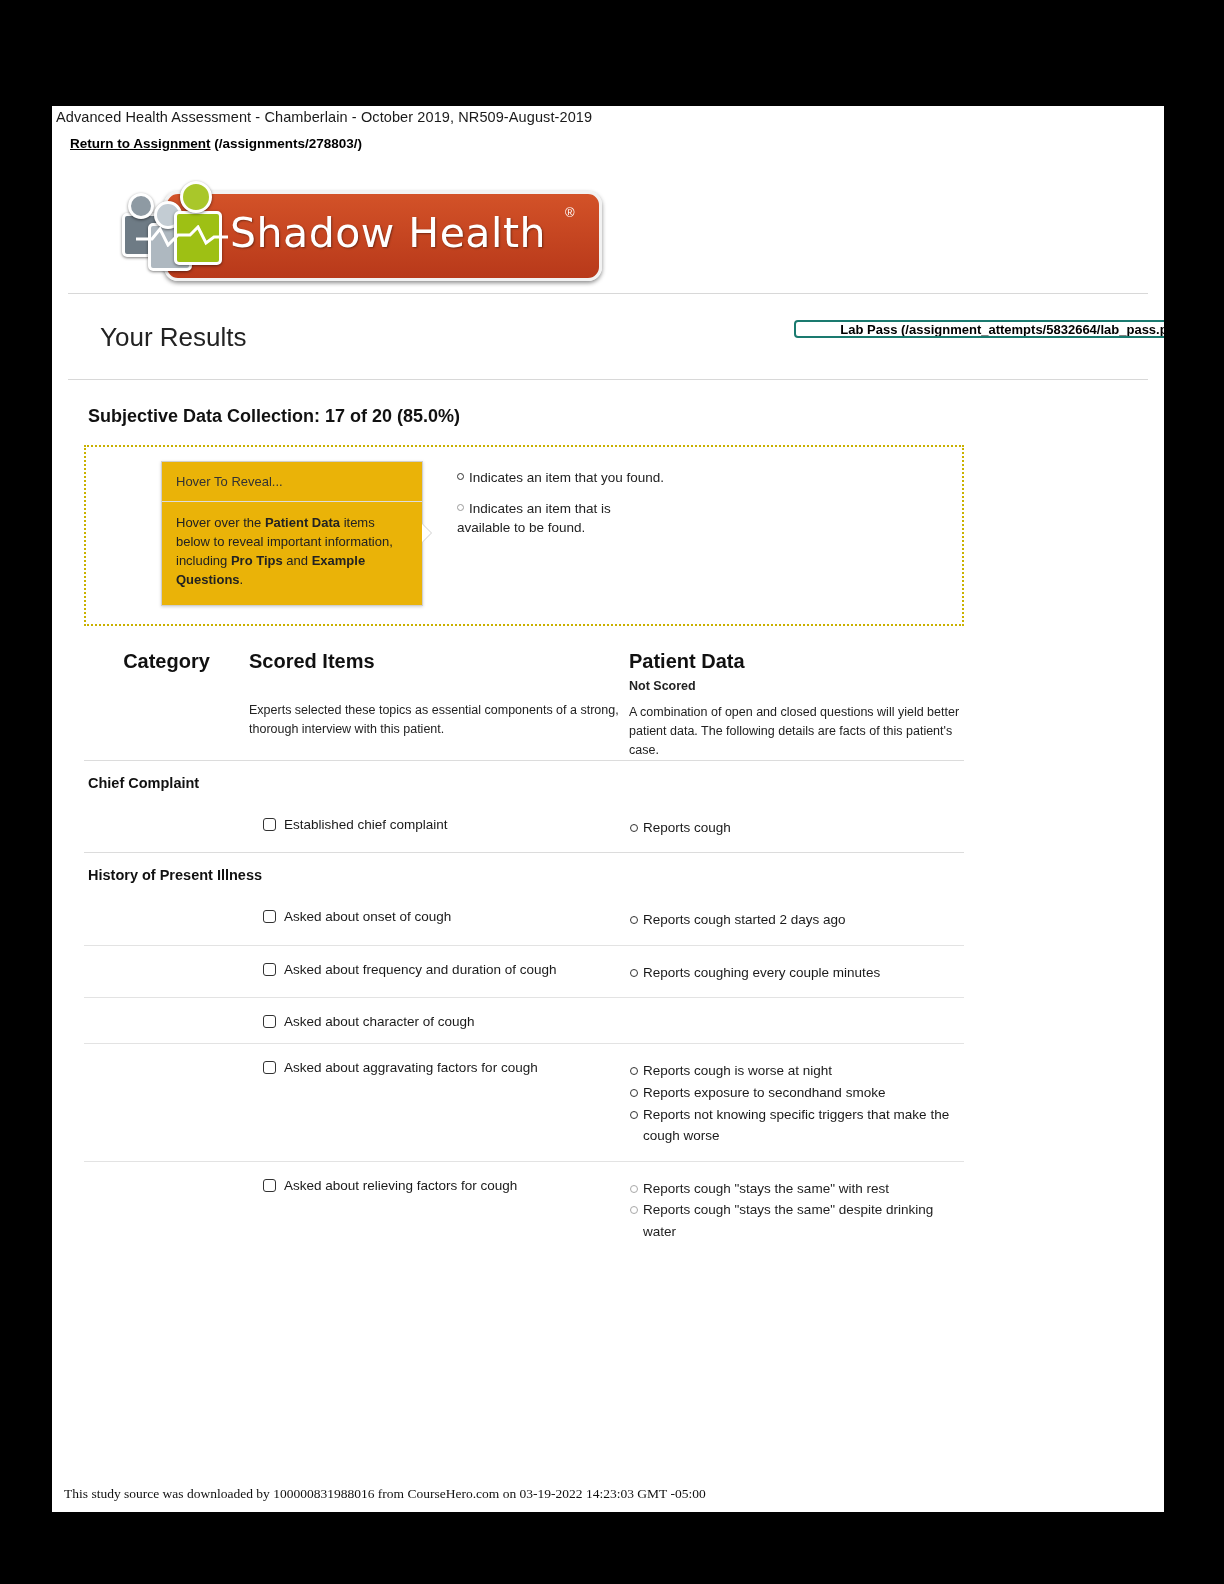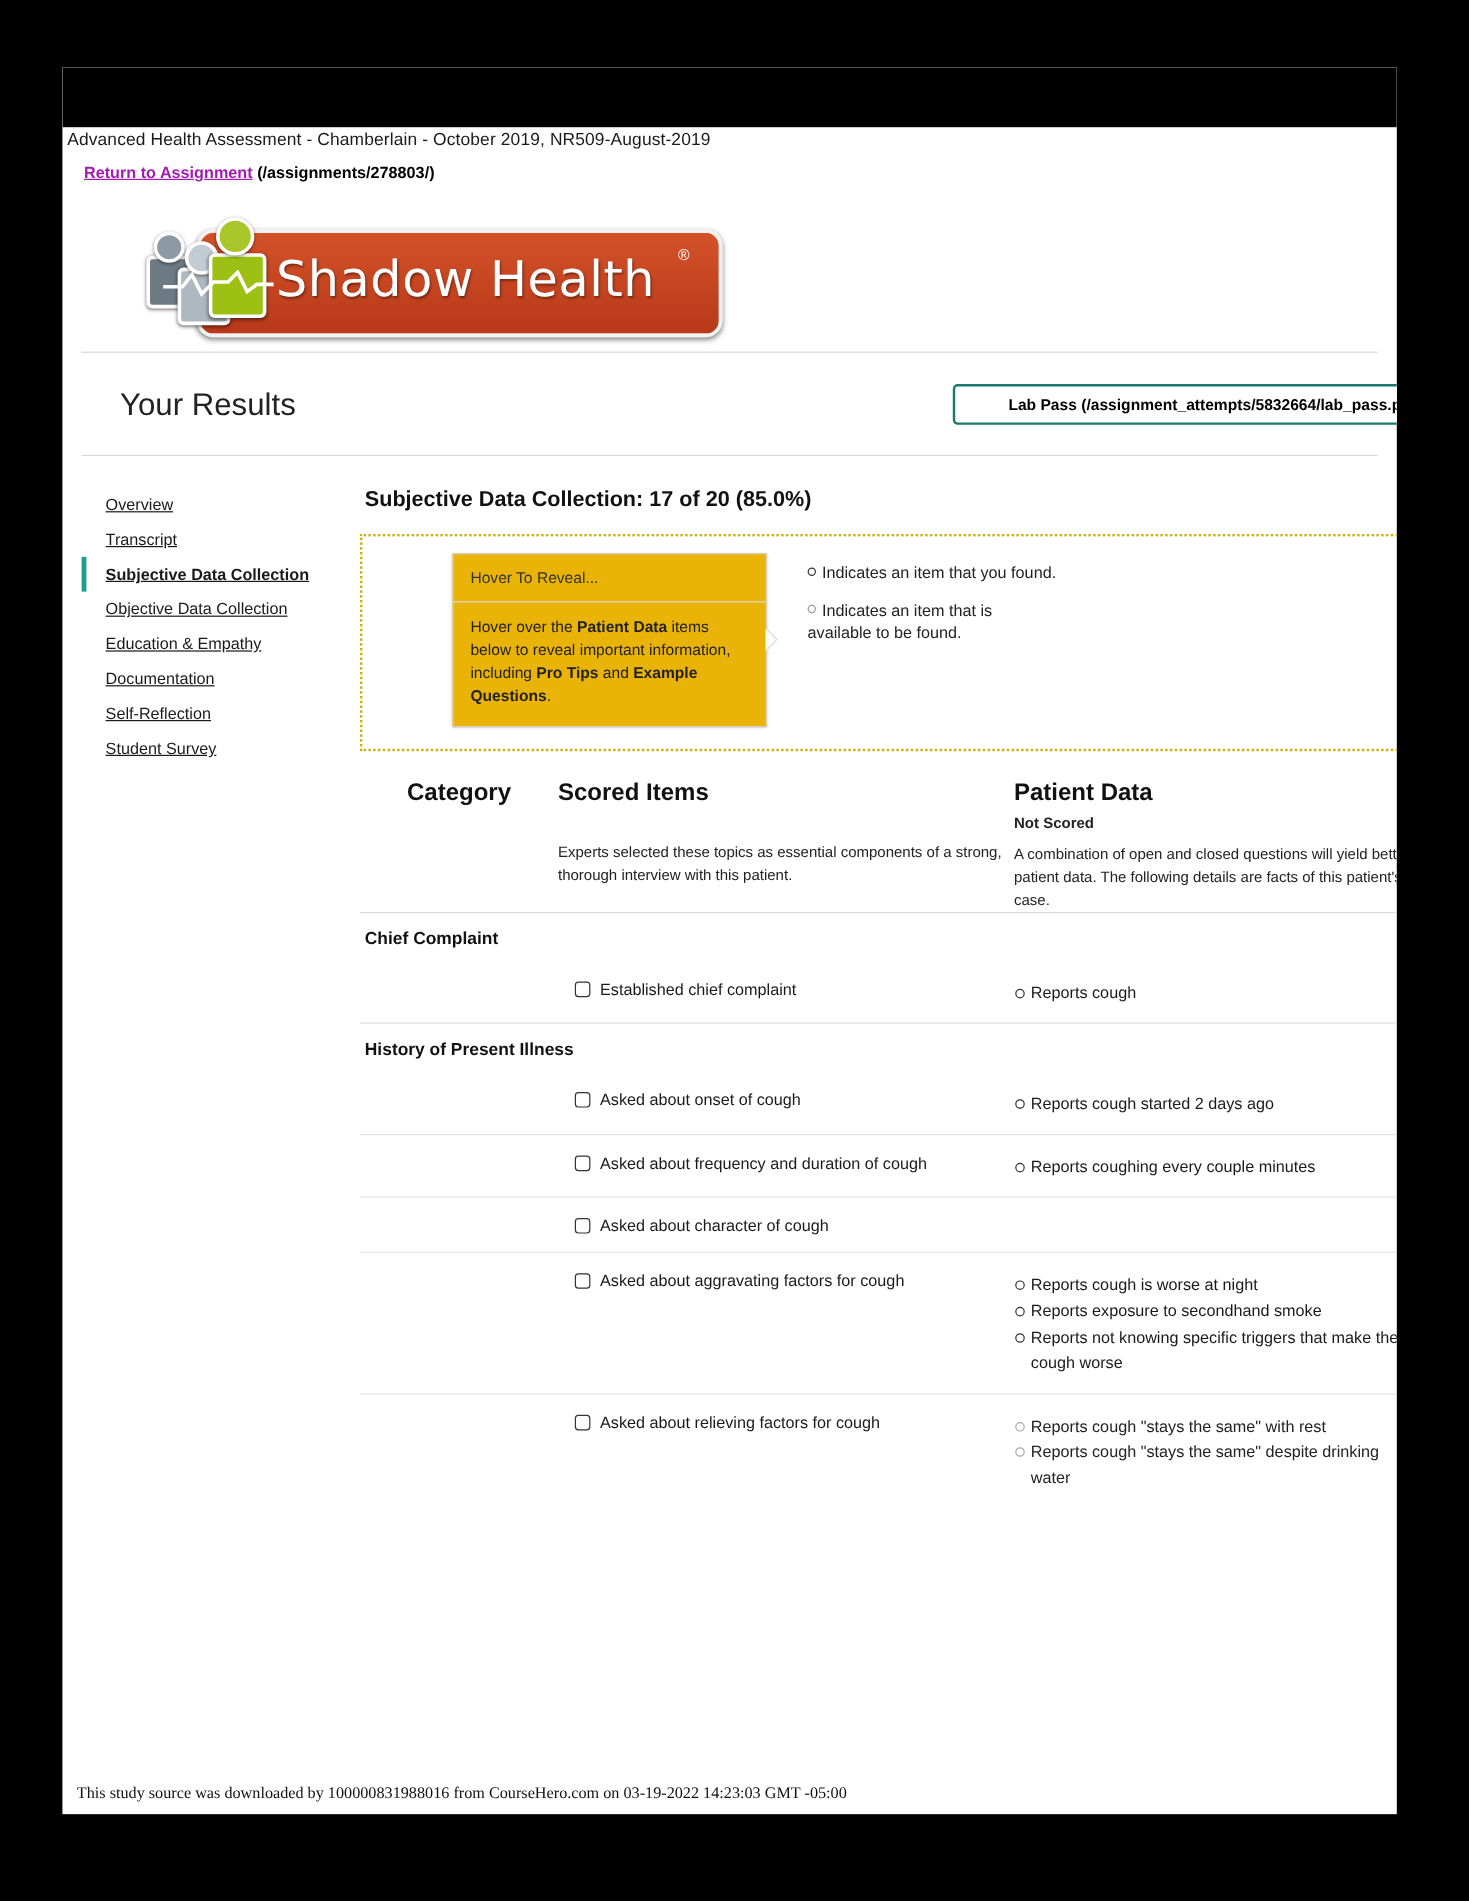--- a/index.html
+++ b/index.html
@@ -44,21 +44,21 @@
     padding: 3px 0 0 4px;
     white-space: nowrap;
     letter-spacing: 0.1px;
   }
   .return-link {
     padding: 11px 0 0 18px;
     font-size: 13.5px;
     font-weight: bold;
   }
   .return-link a {
-    color: #a21caf;
+    color: #000000;
     text-decoration: underline;
   }
   .logo-wrap {
     padding: 26px 0 0 58px;
     height: 136px;
   }
   .logo {
     position: relative;
     width: 492px;
     height: 116px;
@@ -133,21 +133,21 @@
     top: 28px;
     font-size: 26px;
     color: #222;
     font-weight: normal;
   }
   .lab-pass-btn {
     position: absolute;
     left: 726px;
     top: 26px;
     width: 420px;
-    height: 34px;
+    height: 18px;
     border: 2px solid #1a7a6f;
     border-radius: 4px;
     background: #ffffff;
     color: #000;
     font-size: 13px;
     font-weight: bold;
     display: flex;
     align-items: center;
     justify-content: center;
     overflow: hidden;
@@ -393,30 +393,20 @@
 
       <div class="divider"></div>
 
       <div class="results-bar">
         <div class="results-title">Your Results</div>
         <div class="lab-pass-btn">Lab Pass (/assignment_attempts/5832664/lab_pass.p</div>
       </div>
 
       <div class="main-row">
 
-        <nav class="sidebar">
-          <div class="side-item">Overview</div>
-          <div class="side-item">Transcript</div>
-          <div class="side-item active">Subjective Data Collection</div>
-          <div class="side-item">Objective Data Collection</div>
-          <div class="side-item">Education &amp; Empathy</div>
-          <div class="side-item">Documentation</div>
-          <div class="side-item">Self-Reflection</div>
-          <div class="side-item">Student Survey</div>
-        </nav>
 
         <div class="main">
 
           <h2 class="section-title">Subjective Data Collection: 17 of 20 (85.0%)</h2>
 
           <div class="hover-box">
             <div class="tooltip">
               <div class="tooltip-head">Hover To Reveal...</div>
               <div class="tooltip-body">
                 <span>Hover over the </span><b>Patient Data</b><span> items below to reveal important information, including </span><b>Pro Tips</b><span> and </span><b>Example Questions</b><span>.</span>

